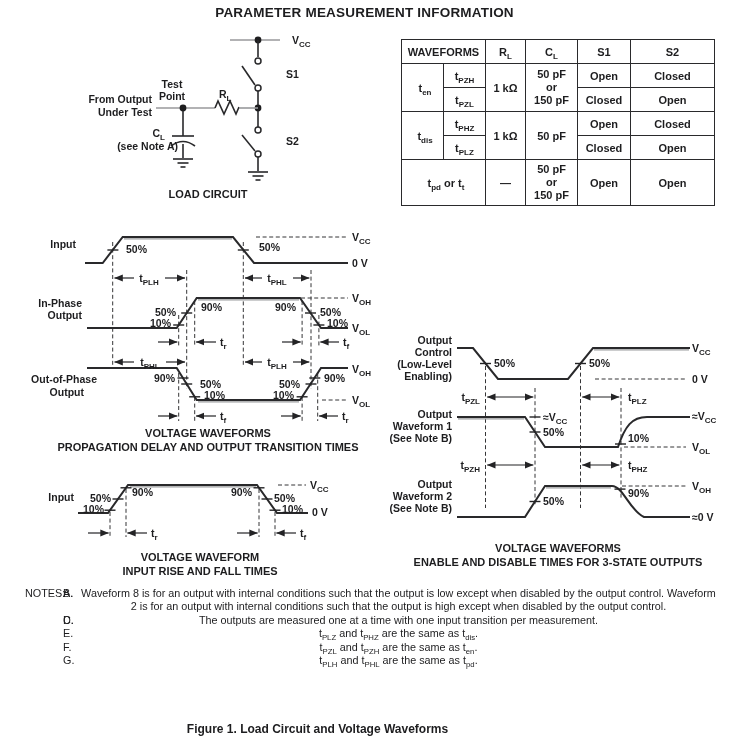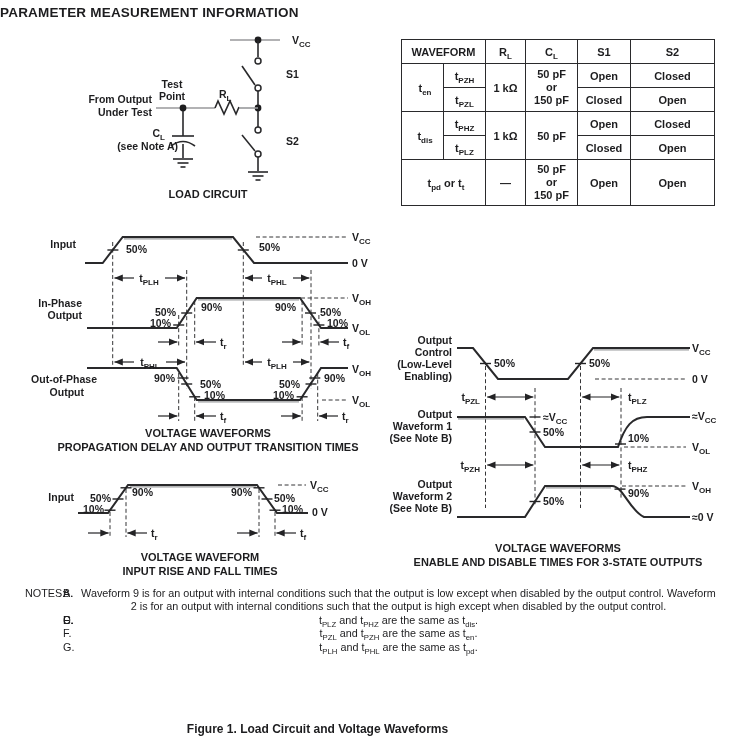--- a/index.html
+++ b/index.html
@@ -1,18 +1,18 @@
 <!DOCTYPE html>
 <html><head>
 <meta charset="utf-8">
 <style>
   html,body{margin:0;padding:0;background:#fff;}
   .page{position:relative;width:729px;height:753px;background:#fff;color:#1d1d1f;
         font-family:"Liberation Sans",sans-serif;overflow:hidden;}
-  .title{position:absolute;top:5px;left:0;width:729px;
+  .title{position:absolute;top:5px;left:0;width:729px;text-align:center;
          font-size:13.5px;font-weight:bold;letter-spacing:.2px;}
   svg{position:absolute;overflow:visible;}
   svg text{font:bold 10.5px "Liberation Sans",sans-serif;fill:#1d1d1f;}
   svg .ss{font-size:8px;}
   svg .cap{font-size:11px;}
   .mid{text-anchor:middle;} .end{text-anchor:end;}
   .wf{fill:none;stroke:#29292b;stroke-width:2;stroke-linejoin:miter;}
   .wire{fill:none;stroke:#98999b;stroke-width:1.6;}
   .sym{fill:none;stroke:#29292b;stroke-width:1.6;}
   .gr{stroke:#9a9b9d;stroke-width:1.2;}
@@ -110,21 +110,21 @@
     <colgroup>
         <col style="width:42px">
         <col style="width:42px">
         <col style="width:40px">
         <col style="width:52px">
         <col style="width:53px">
         <col style="width:84px">
       </colgroup>
     <tbody>
         <tr style="height:24px">
-      <th colspan="2">WAVEFORM</th>
+      <th colspan="2">WAVEFORMS</th>
       <th><span>R</span><sub>L</sub></th>
       <th><span>C</span><sub>L</sub></th>
       <th>S1</th>
       <th>S2</th>
     </tr>
     <tr style="height:24px">
       <td rowspan="2" class="pl"><span>t</span><sub>en</sub></td>
       <td><span>t</span><sub>PZH</sub></td>
       <td rowspan="2">1 kΩ</td>
       <td rowspan="2" class="pre">50 pF
@@ -358,23 +358,23 @@
     <text x="238" y="167">90%</text>
     <text x="302" y="160"><tspan>V</tspan><tspan class="ss" dy="2.5">OH</tspan></text>
     <text x="302" y="191">≈0 V</text>
     <text class="mid cap" x="168" y="222">VOLTAGE WAVEFORMS</text>
     <text class="mid cap" x="168" y="236">ENABLE AND DISABLE TIMES FOR 3-STATE OUTPUTS</text>
   </svg>
 
   <div class="notes">
     <div class="notes-head">NOTES:</div>
     <div class="note"><span class="lt">A.</span></div>
-    <div class="note"><span class="lt">B.</span><span>Waveform 9 is for an output with internal conditions such that the output is low except when disabled by the output control. Waveform 2 is for an output with internal conditions such that the output is high except when disabled by the output control.</span></div>
+    <div class="note"><span class="lt">B.</span><span>Waveform 8 is for an output with internal conditions such that the output is low except when disabled by the output control. Waveform 2 is for an output with internal conditions such that the output is high except when disabled by the output control.</span></div>
     <div class="note"><span class="lt">C.</span></div>
-    <div class="note"><span class="lt">D.</span></div>
+    <div class="note"><span class="lt">D.</span><span>The outputs are measured one at a time with one input transition per measurement.</span></div>
     <div class="note"><span class="lt">E.</span><span>t<sub>PLZ</sub> and t<sub>PHZ</sub> are the same as t<sub>dis</sub>.</span></div>
     <div class="note"><span class="lt">F.</span><span>t<sub>PZL</sub> and t<sub>PZH</sub> are the same as t<sub>en</sub>.</span></div>
     <div class="note"><span class="lt">G.</span><span>t<sub>PLH</sub> and t<sub>PHL</sub> are the same as t<sub>pd</sub>.</span></div>
   </div>
 
   <div class="figcap">Figure 1. Load Circuit and Voltage Waveforms</div>
 
 </div>
 
 </body></html>

